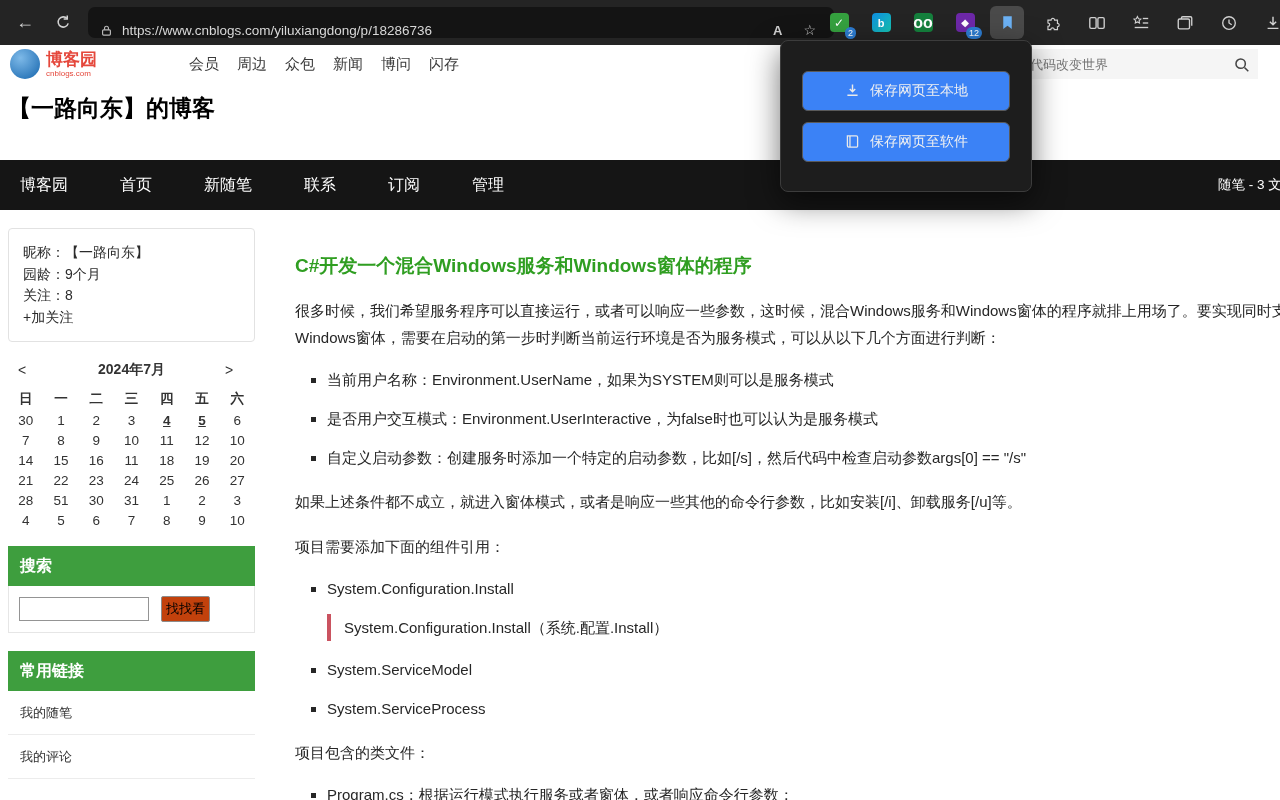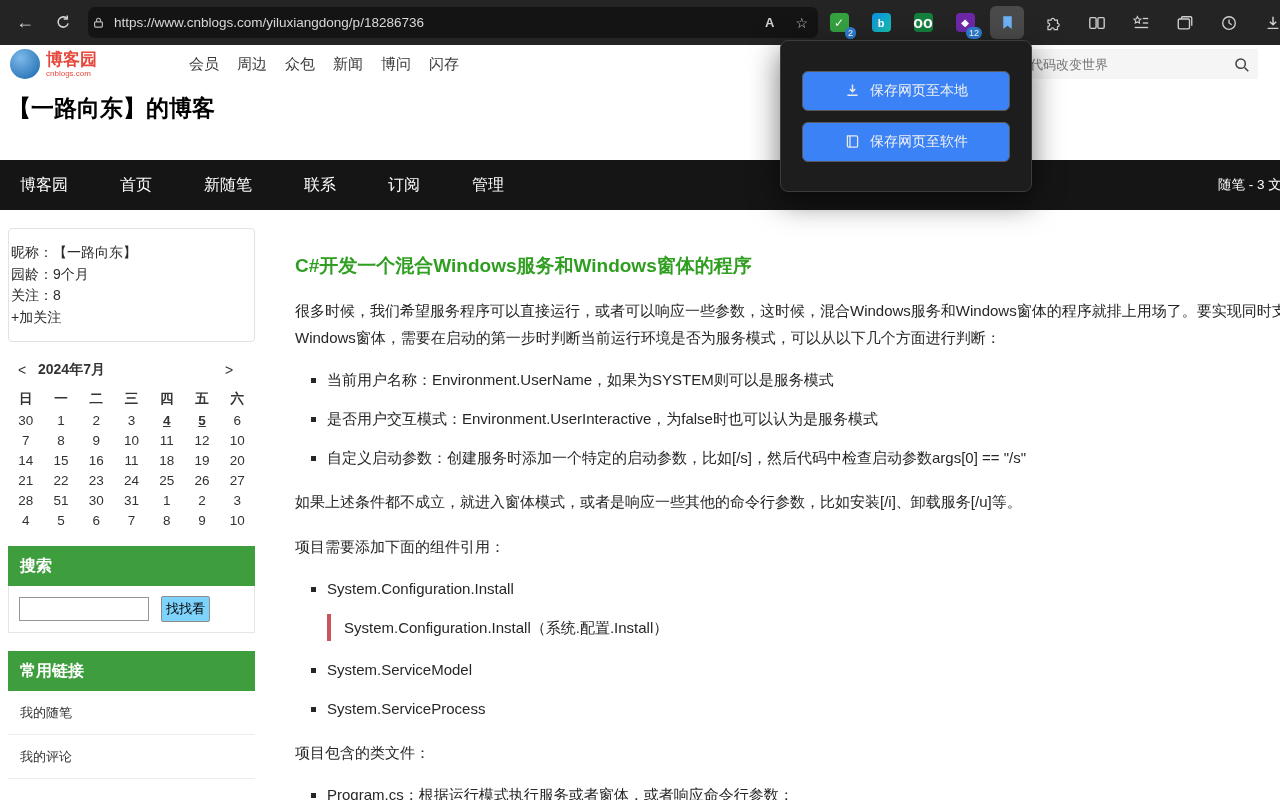--- a/index.html
+++ b/index.html
@@ -4,21 +4,21 @@
 <style>
   html,body{margin:0;padding:0}
   body{font-family:"Liberation Sans","DejaVu Sans",sans-serif;background:#777}
   #vp{position:relative;width:1280px;height:800px;overflow:hidden;background:#fff}
 
   
   .chrome{position:absolute;left:0;top:0;width:1280px;height:45px;background:#242424;color:#c9c9c9}
   .navbtn{position:absolute;top:6px;width:34px;height:33px;display:flex;align-items:center;justify-content:center;font-size:18px;color:#d2d2d2;border-radius:6px;cursor:pointer}
   .navbtn.back{left:8px}
   .navbtn.reload{left:46px}
-  .addr{position:absolute;left:88px;top:7px;width:722px;height:31px;background:#141414;border-radius:7px;display:flex;align-items:center;padding:0 4px;gap:9px}
+  .addr{position:absolute;left:88px;top:7px;width:722px;height:31px;background:#141414;border-radius:7px;display:flex;align-items:flex-end;padding:0 12px;gap:9px}
   .addr .url{color:#d8d8d8;font-size:13.5px;white-space:nowrap;overflow:hidden;flex:1}
   .addr .side{color:#cfcfcf;font-size:14px;padding:0 6px;cursor:pointer}
   .addr .ra{font-weight:bold;font-size:13px}
   .exts{position:absolute;left:822px;top:6px;display:flex;gap:8px}
   .ext{position:relative;width:34px;height:33px;display:flex;align-items:center;justify-content:center;border-radius:6px;cursor:pointer}
   .ext.active{background:#4a4a4a}
   .eicon{width:19px;height:19px;border-radius:4px;display:flex;align-items:center;justify-content:center;font-size:11px;font-weight:bold;color:#fff}
   .eicon.green{background:#35a13f;font-size:12px}
   .eicon.bing{background:linear-gradient(135deg,#0e8de0,#16c2b0)}
   .eicon.oo{background:#15803d;font-size:16px}
@@ -46,33 +46,33 @@
 
   
   .btitle{position:absolute;left:8px;top:93px;font-size:23px;font-weight:bold;color:#000;z-index:4;cursor:pointer}
   .bnav{position:absolute;left:0;top:160px;width:1280px;height:50px;background:#151515;color:#fff;z-index:4}
   .bnav-items{display:flex;gap:52px;padding-left:20px;align-items:center;height:50px;font-size:16px}
   .bnav-items span{cursor:pointer}
   .bnav-right{position:absolute;left:1218px;top:0;height:50px;display:flex;align-items:center;font-size:13.5px;white-space:nowrap}
 
   
   .sidebar{position:absolute;left:8px;top:228px;width:247px}
-  .pcard{border:1px solid #e2e2e2;border-radius:4px;padding:13px 2px;font-size:14px;color:#2b2b2b;line-height:21.5px}
+  .pcard{border:1px solid #e2e2e2;border-radius:4px;padding:13px 14px;font-size:14px;color:#2b2b2b;line-height:21.5px}
   .cal{margin-top:16px}
   .cal-head{display:flex;align-items:center;padding:0 10px;font-size:14px;color:#333;height:24px}
   .cal-arrow{cursor:pointer;width:20px}
-  .cal-title{flex:1;text-align:left;font-weight:bold}
+  .cal-title{flex:1;text-align:center;font-weight:bold}
   .cal-grid{display:grid;grid-template-columns:repeat(7,1fr);text-align:center;font-size:13.5px;color:#333;row-gap:5px;margin-top:8px}
   .cal-grid .wd{font-weight:bold}
   .cal-link{font-weight:bold;text-decoration:underline;cursor:pointer}
   .sbox{margin-top:18px}
   .sbox-head{height:40px;background:#3e9e3e;color:#fff;font-size:16px;font-weight:bold;line-height:40px;padding-left:12px}
   .sbody{border:1px solid #e6e6e6;border-top:none;padding:10px;display:flex;align-items:center;gap:12px}
   .sbody input{width:120px;height:22px;border:1px solid #949494;font-size:13px;padding:0 4px;font-family:inherit}
-  .sbody button{font-size:13px;padding:3px 4px;background:#7dd3fc;border:1px solid #8c8c8c;border-radius:2px;font-family:inherit;cursor:pointer}
+  .sbody button{font-size:13px;padding:3px 4px;background:#c2410c;border:1px solid #8c8c8c;border-radius:2px;font-family:inherit;cursor:pointer}
   .link-item{height:43px;display:flex;align-items:center;padding-left:12px;font-size:13px;color:#333;border-bottom:1px solid #ececec;cursor:pointer}
 
   
   .main{position:absolute;left:295px;top:243px;width:1160px}
   .atitle{font-size:19px;font-weight:bold;color:#2f9e21;margin:10px 0 12px;cursor:pointer}
   .main p{font-size:15px;line-height:27px;color:#262626;margin:18px 0}
   .main ul{list-style:square;margin:16px 0 20px;padding-left:32px;color:#262626}
   .main li{font-size:15px;line-height:21px;margin-bottom:18px}
   .main li:last-child{margin-bottom:0}
   .quote{border-left:4px solid #ca5360;padding:3px 0 3px 13px;margin-top:15px;font-size:15px;line-height:21px;color:#262626}

